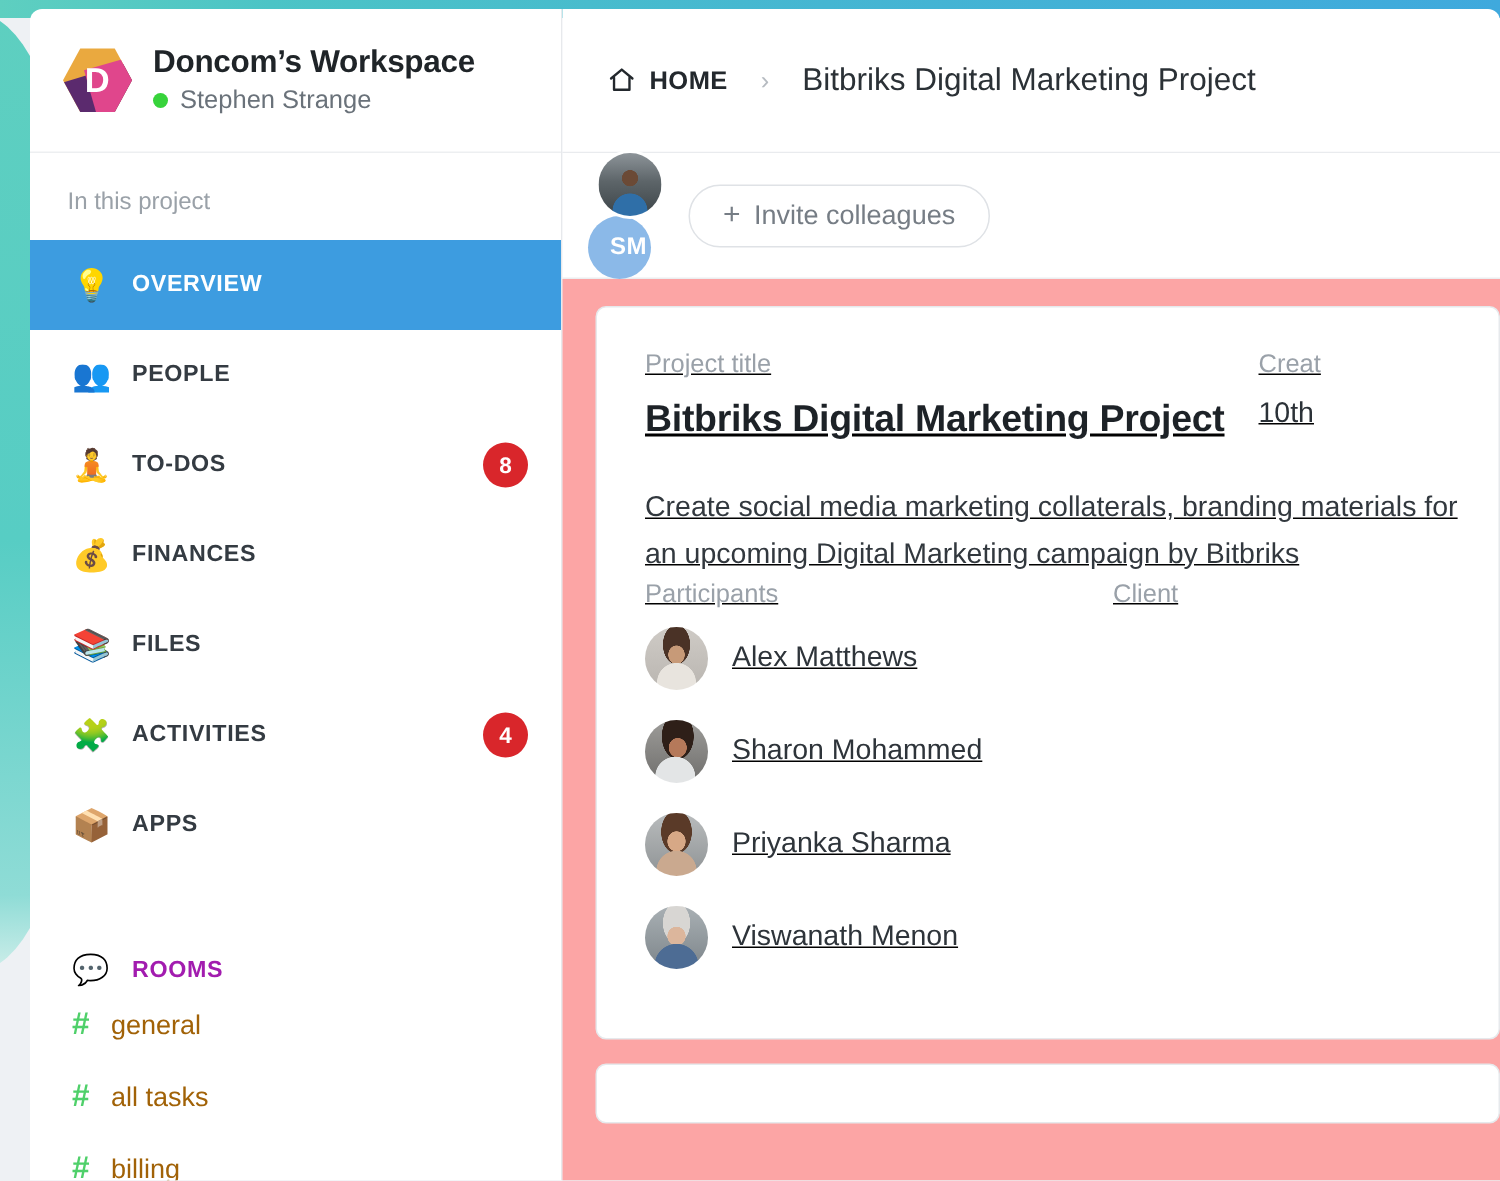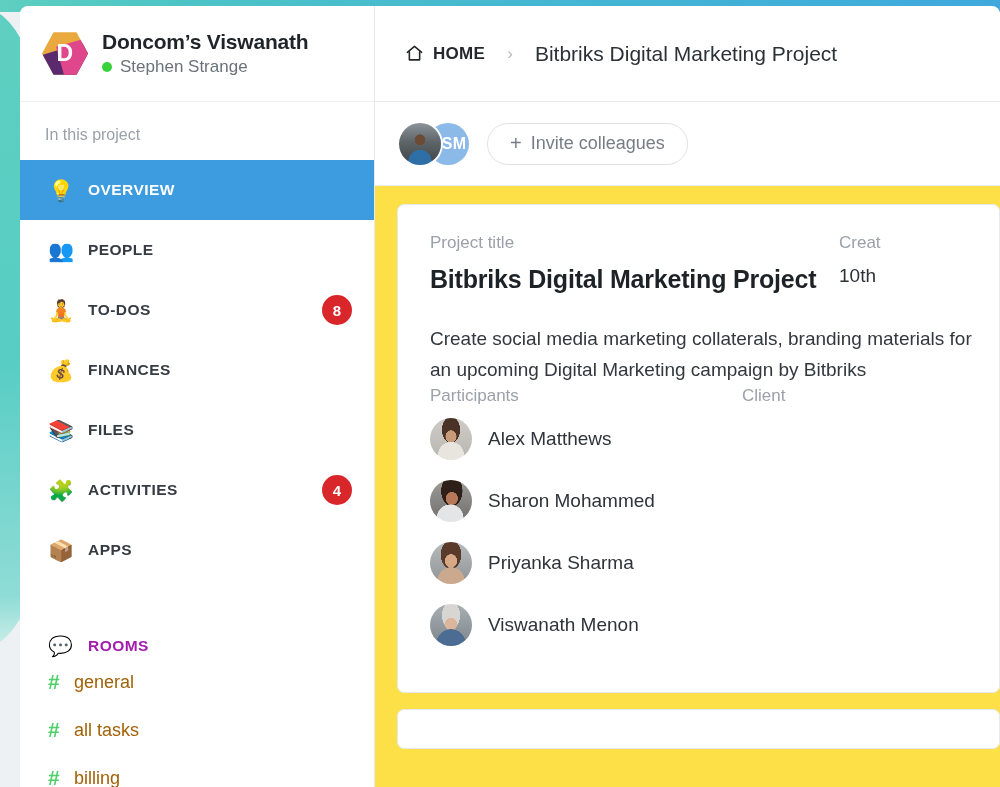--- a/index.html
+++ b/index.html
@@ -264,20 +264,21 @@
     align-items: center;
     padding: 0 22px;
     flex: none;
     border-bottom: 1px solid #eceef0;
   }
   .avatar-stack {
     display: flex;
     align-items: center;
     margin-right: 18px;
     padding-left: 2px;
+    flex-direction: column;
   }
   .av {
     width: 42px; height: 42px;
     border-radius: 50%;
     overflow: hidden;
     flex: none;
     position: relative;
   }
   .av-photo-1 {
     background:
@@ -311,23 +312,24 @@
     font-size: 18px;
     color: #767d85;
     cursor: pointer;
     font-family: inherit;
   }
   .invite-plus { margin-right: 9px; font-size: 20px; }
 
   
   .content {
     flex: 1;
-    background: #fde047;
+    background: #fca5a5;
     padding: 18px 0 0 22px;
     overflow: hidden;
+    text-decoration: underline;
   }
   .card {
     background: #fff;
     border: 1px solid #e6e9ec;
     border-radius: 7px;
     padding: 28px 0 26px 32px;
   }
   .card-row {
     display: flex;
   }
@@ -472,21 +474,21 @@
 <div id="app">
 
   <aside id="sidebar">
 
     <div class="ws-header">
       <div class="ws-logo">
         <div class="hex"></div>
         <div class="dletter">D</div>
       </div>
       <div class="ws-text">
-        <div class="ws-title">Doncom’s Viswanath</div>
+        <div class="ws-title">Doncom’s Workspace</div>
         <div class="ws-user">
           <span class="ws-dot"></span>
           <span class="ws-username">Stephen Strange</span>
         </div>
       </div>
     </div>
 
     <div class="nav-section">
       <div class="nav-caption">In this project</div>
       <div id="nav-items">

